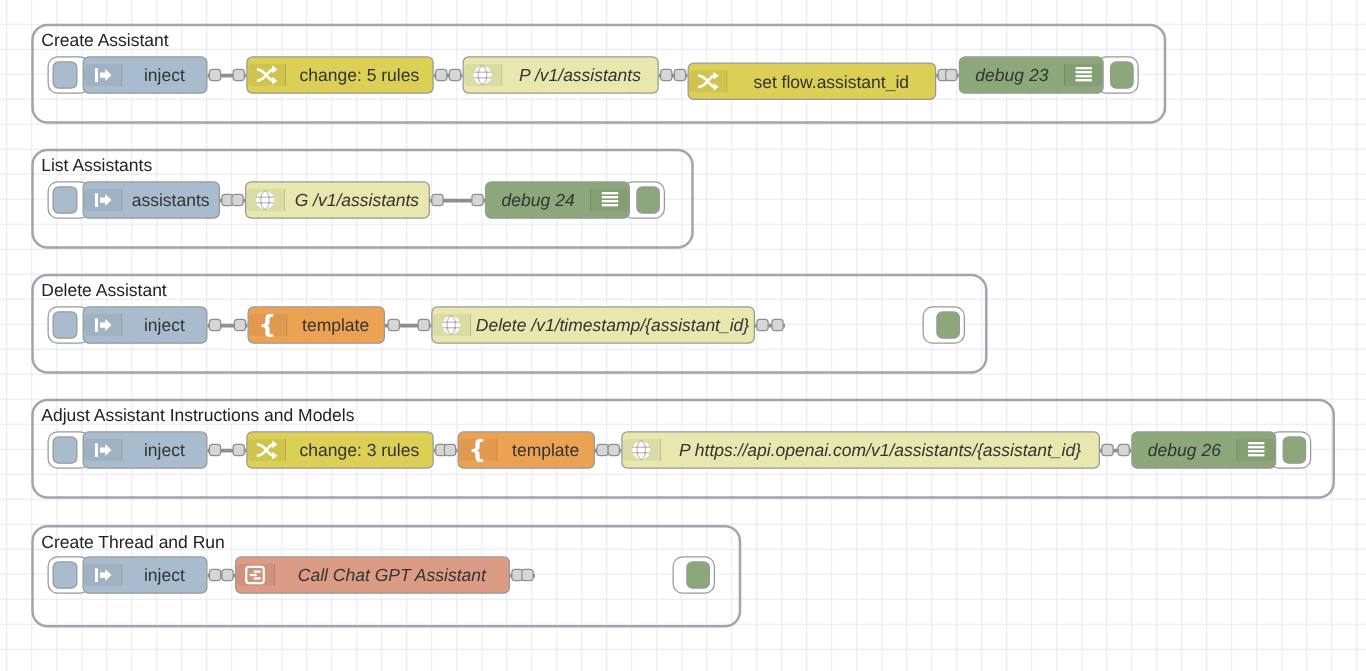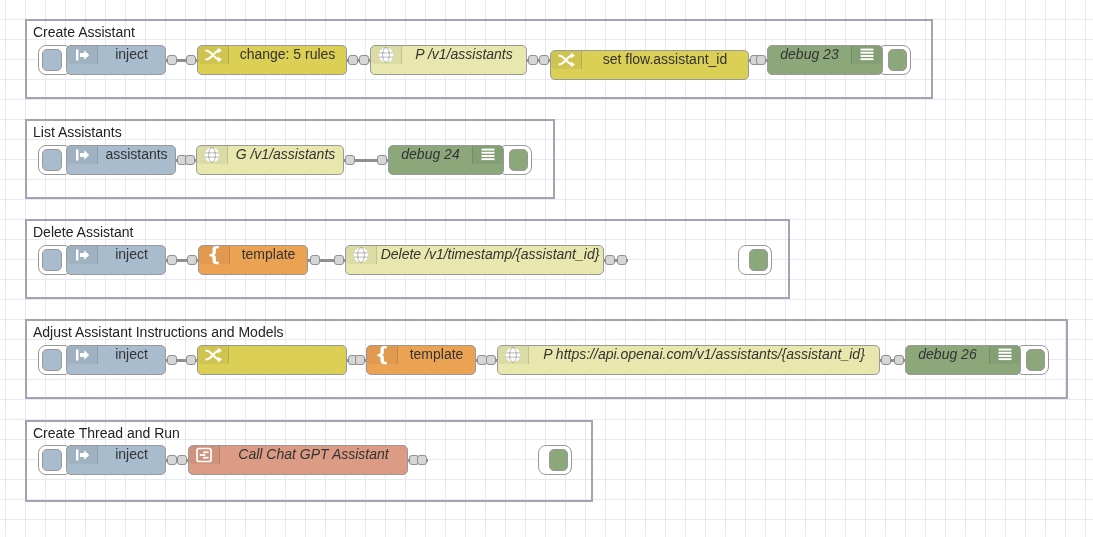--- a/index.html
+++ b/index.html
@@ -25,40 +25,40 @@
     background-color:#ffffff;
     background-image:
       linear-gradient(to right, var(--grid) 1px, transparent 1px),
       linear-gradient(to bottom, var(--grid) 1px, transparent 1px);
     background-size:20px 20px;
     background-position:5px 19px;
   }
   .group{
     position:absolute;
     border:2px solid var(--group-border);
-    border-radius:0;
+    border-radius:13px;
     background:transparent;
     box-sizing:border-box;
     z-index:0;
   }
   .group-title{
     position:absolute;
     left:6px;top:3px;
     font-size:14px;
     color:#222222;
     white-space:nowrap;
   }
   .node{
     position:absolute;
     height:30px;
     border:1px solid var(--node-border);
     border-radius:5px;
     box-sizing:border-box;
     display:flex;
-    align-items:flex-start;
+    align-items:center;
     z-index:3;
   }
   .icon-box{
     width:30px;
     flex:0 0 30px;
     background:rgba(0,0,0,0.05);
     display:flex;
     align-items:center;
     justify-content:center;
   }
@@ -338,20 +338,21 @@
       </div>
     <div class="label">inject</div>
   </div>
 
   <div class="node" style="left:197px;top:345px;width:150px;background:var(--change)">
     <div class="icon-box left">
         <svg width="18" height="18">
           <use href="#i-change"></use>
         </svg>
       </div>
+    <div class="label">change: 3 rules</div>
   </div>
 
   <div class="node" style="left:366px;top:345px;width:110px;background:var(--template)">
     <div class="icon-box left">
         <div class="brace">{</div>
       </div>
     <div class="label">template</div>
   </div>
 
   <div class="node italic" style="left:497px;top:345px;width:383px;background:var(--http)">

